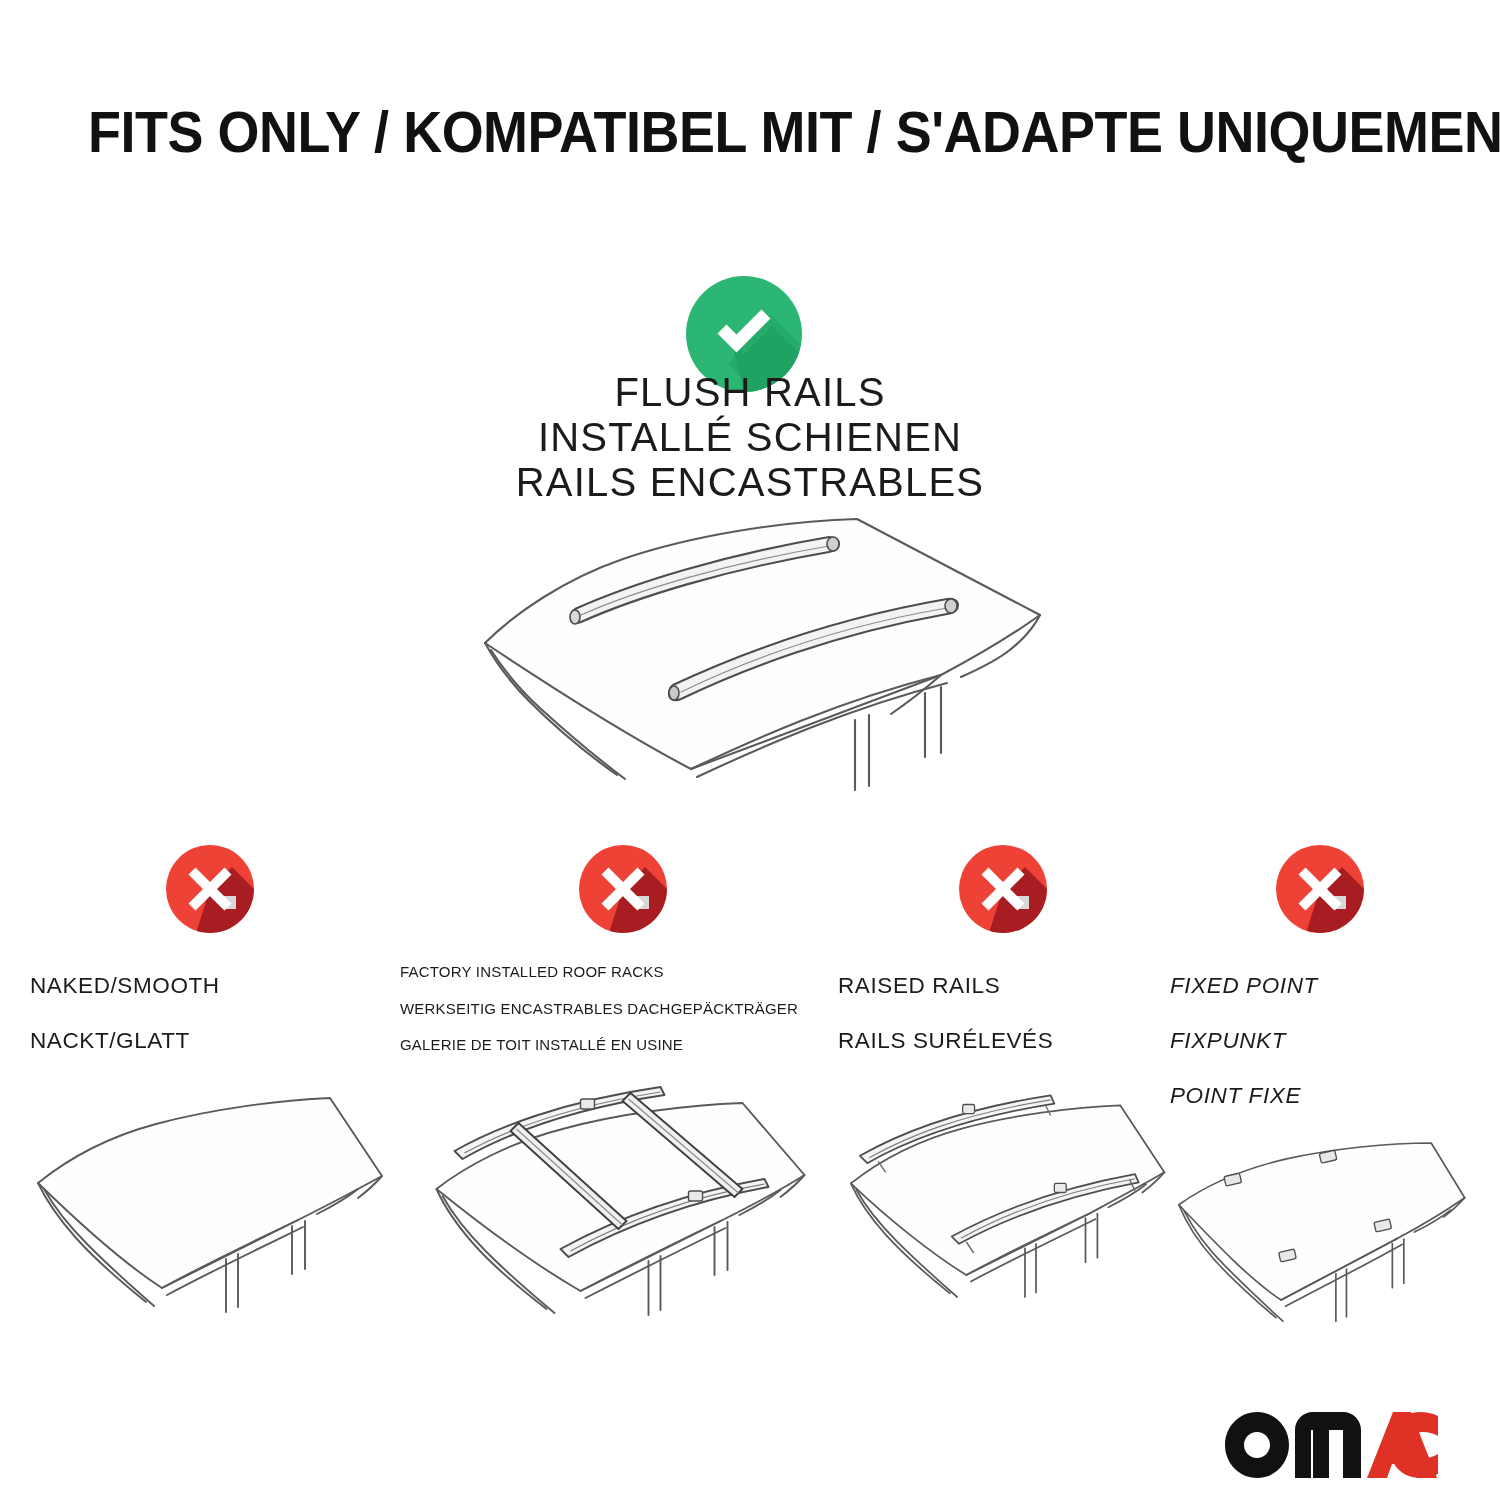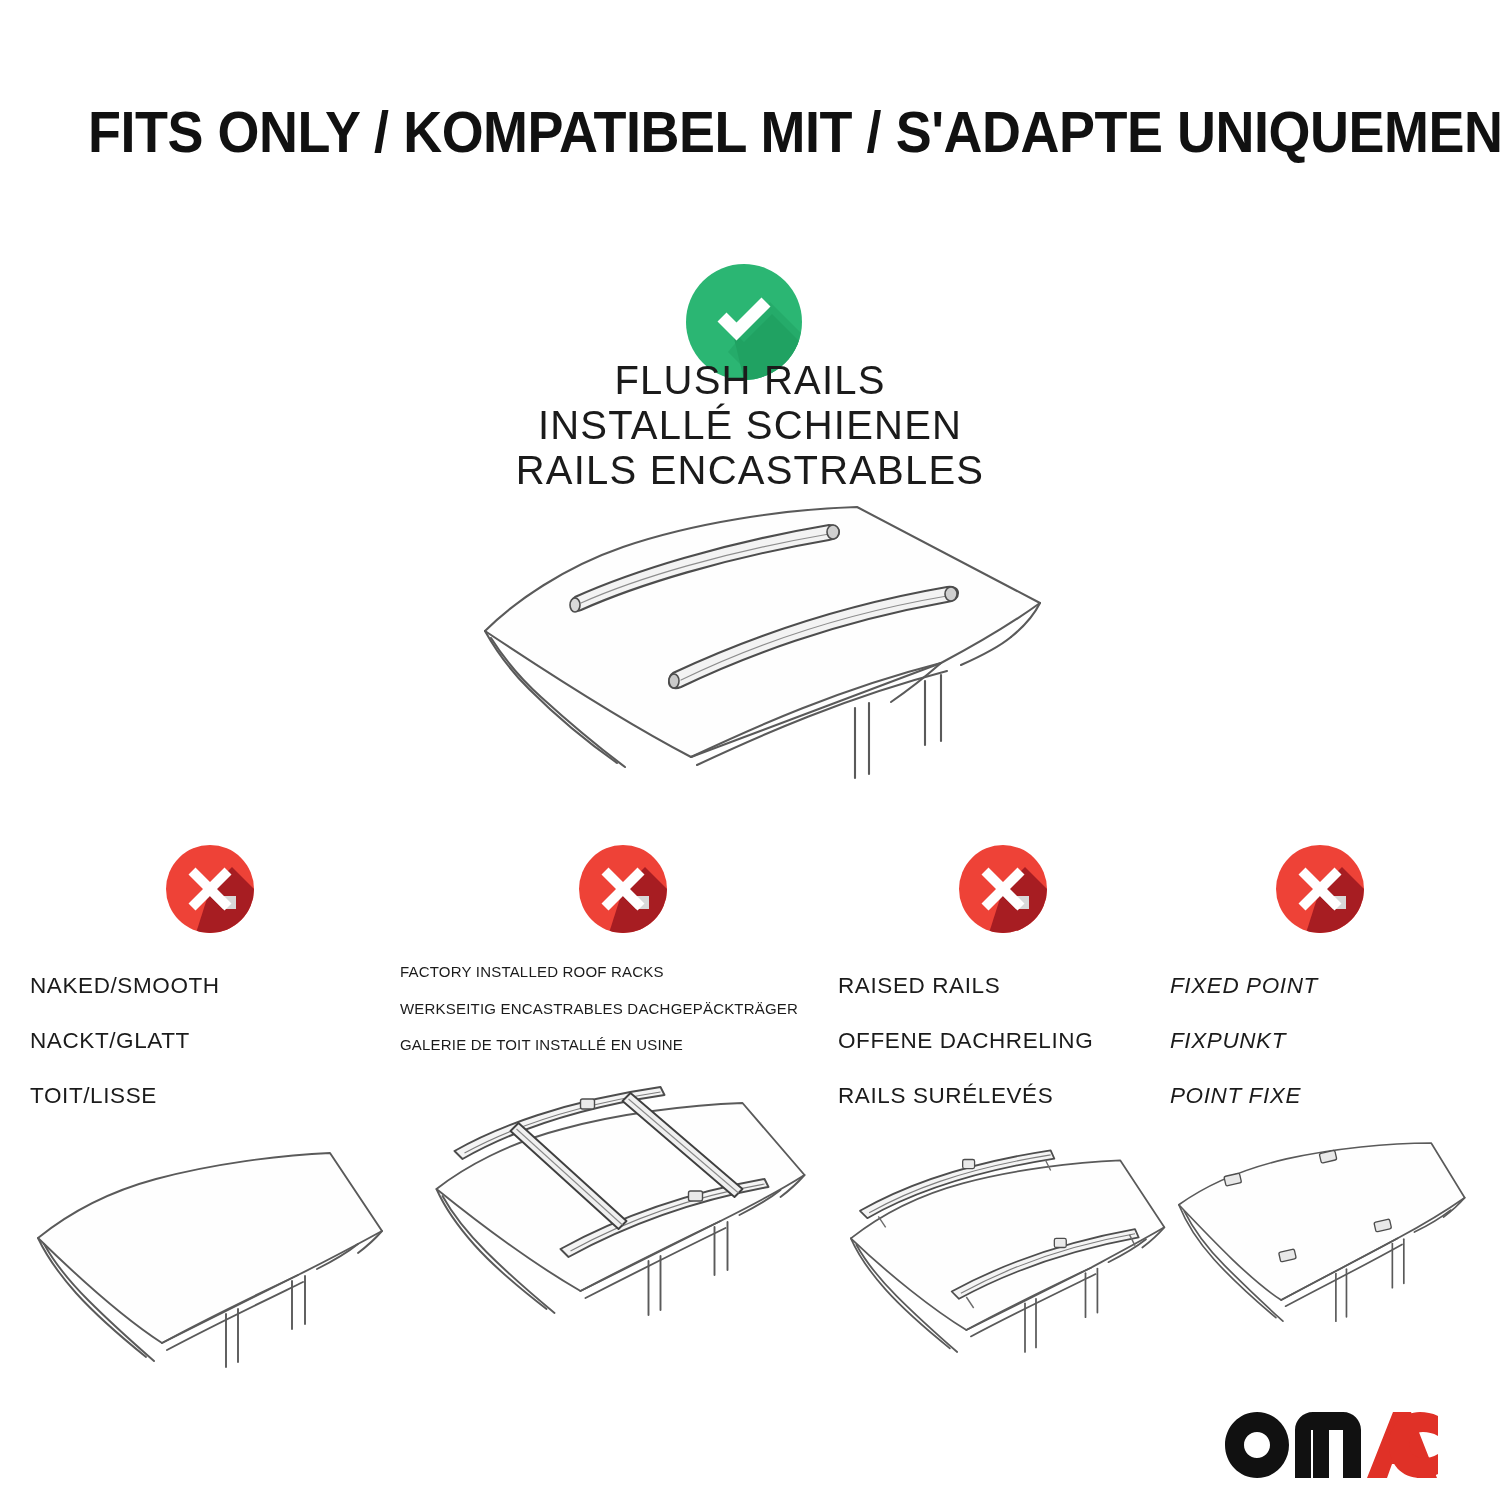--- a/index.html
+++ b/index.html
@@ -13,21 +13,21 @@
   
   .title{
     position:absolute;left:88px;top:103px;width:1330px;
     font-family:"Liberation Sans Narrow","Liberation Sans",sans-serif;
     font-weight:700;font-size:58px;letter-spacing:-0.5px;
     line-height:1;color:#111111;white-space:nowrap;
     transform:scaleX(0.93);transform-origin:left center;
   }
 
   
-  .hero{position:absolute;left:0;top:0;width:1500px;height:820px;}
+  .hero{position:absolute;left:0;top:12px;width:1500px;height:820px;}
   .badge-ok{position:absolute;left:686px;top:264px;width:116px;height:116px;}
   .hero-text{
     position:absolute;left:250px;top:358px;width:1000px;text-align:center;
     font-size:40px;line-height:1.12;letter-spacing:1.2px;
     font-weight:400;color:#1b1b1b;
   }
   .hero-art{position:absolute;left:455px;top:495px;width:600px;height:300px;}
 
   
   .cols{position:absolute;left:0;top:845px;width:1500px;height:480px;}
@@ -153,21 +153,20 @@
           <g clip-path="url(#xc1)">
             <path d="M44 51 L57 64 L70 64 L70 51 Z" fill="#d8d8d8"></path>
           </g>
           <path d="M29.5 22.5 L44 37 L58.5 22.5 L65.5 29.5 L51 44 L65.5 58.5
                    L58.5 65.5 L44 51 L29.5 65.5 L22.5 58.5 L37 44 L22.5 29.5 Z" fill="#ffffff"></path>
         </svg>
       </div>
       <div class="col-label">
         <div>NAKED/SMOOTH</div>
         <div>NACKT/GLATT</div>
-        <div>TOIT/LISSE</div>
       </div>
       <div class="col-art">
         <svg viewBox="0 0 360 250" width="100%" height="250" preserveAspectRatio="xMidYMin meet" aria-hidden="true">
           <g fill="none" stroke="#5a5a5a" stroke-width="1.9" stroke-linejoin="round" stroke-linecap="round">
             <path d="M8 95 C34 74 74 50 126 36 C182 21 250 12 300 10
                      L352 88
                      C330 100 296 118 268 132
                      L132 200
                      C98 178 52 138 8 95 Z" fill="#fefefe"></path>
             <path d="M8 95 C16 112 30 132 46 150 C64 170 90 193 116 214"></path>
@@ -270,21 +269,20 @@
           </g>
           <g clip-path="url(#xc3)">
             <path d="M44 51 L57 64 L70 64 L70 51 Z" fill="#d8d8d8"></path>
           </g>
           <path d="M29.5 22.5 L44 37 L58.5 22.5 L65.5 29.5 L51 44 L65.5 58.5
                    L58.5 65.5 L44 51 L29.5 65.5 L22.5 58.5 L37 44 L22.5 29.5 Z" fill="#ffffff"></path>
         </svg>
       </div>
       <div class="col-label">
         <div>RAISED RAILS</div>
-        <div>OFFENE DACHRELING</div>
         <div>RAILS SURÉLEVÉS</div>
       </div>
       <div class="col-art">
         <svg viewBox="0 0 360 250" width="100%" height="250" preserveAspectRatio="xMidYMin meet" aria-hidden="true">
           <g fill="none" stroke="#5a5a5a" stroke-width="1.9" stroke-linejoin="round" stroke-linecap="round">
             <path d="M14 104 C42 82 84 58 136 44 C192 29 258 21 308 19
                      L356 92
                      C334 105 302 122 276 136
                      L140 204
                      C104 182 56 144 14 104 Z" fill="#fefefe"></path>

